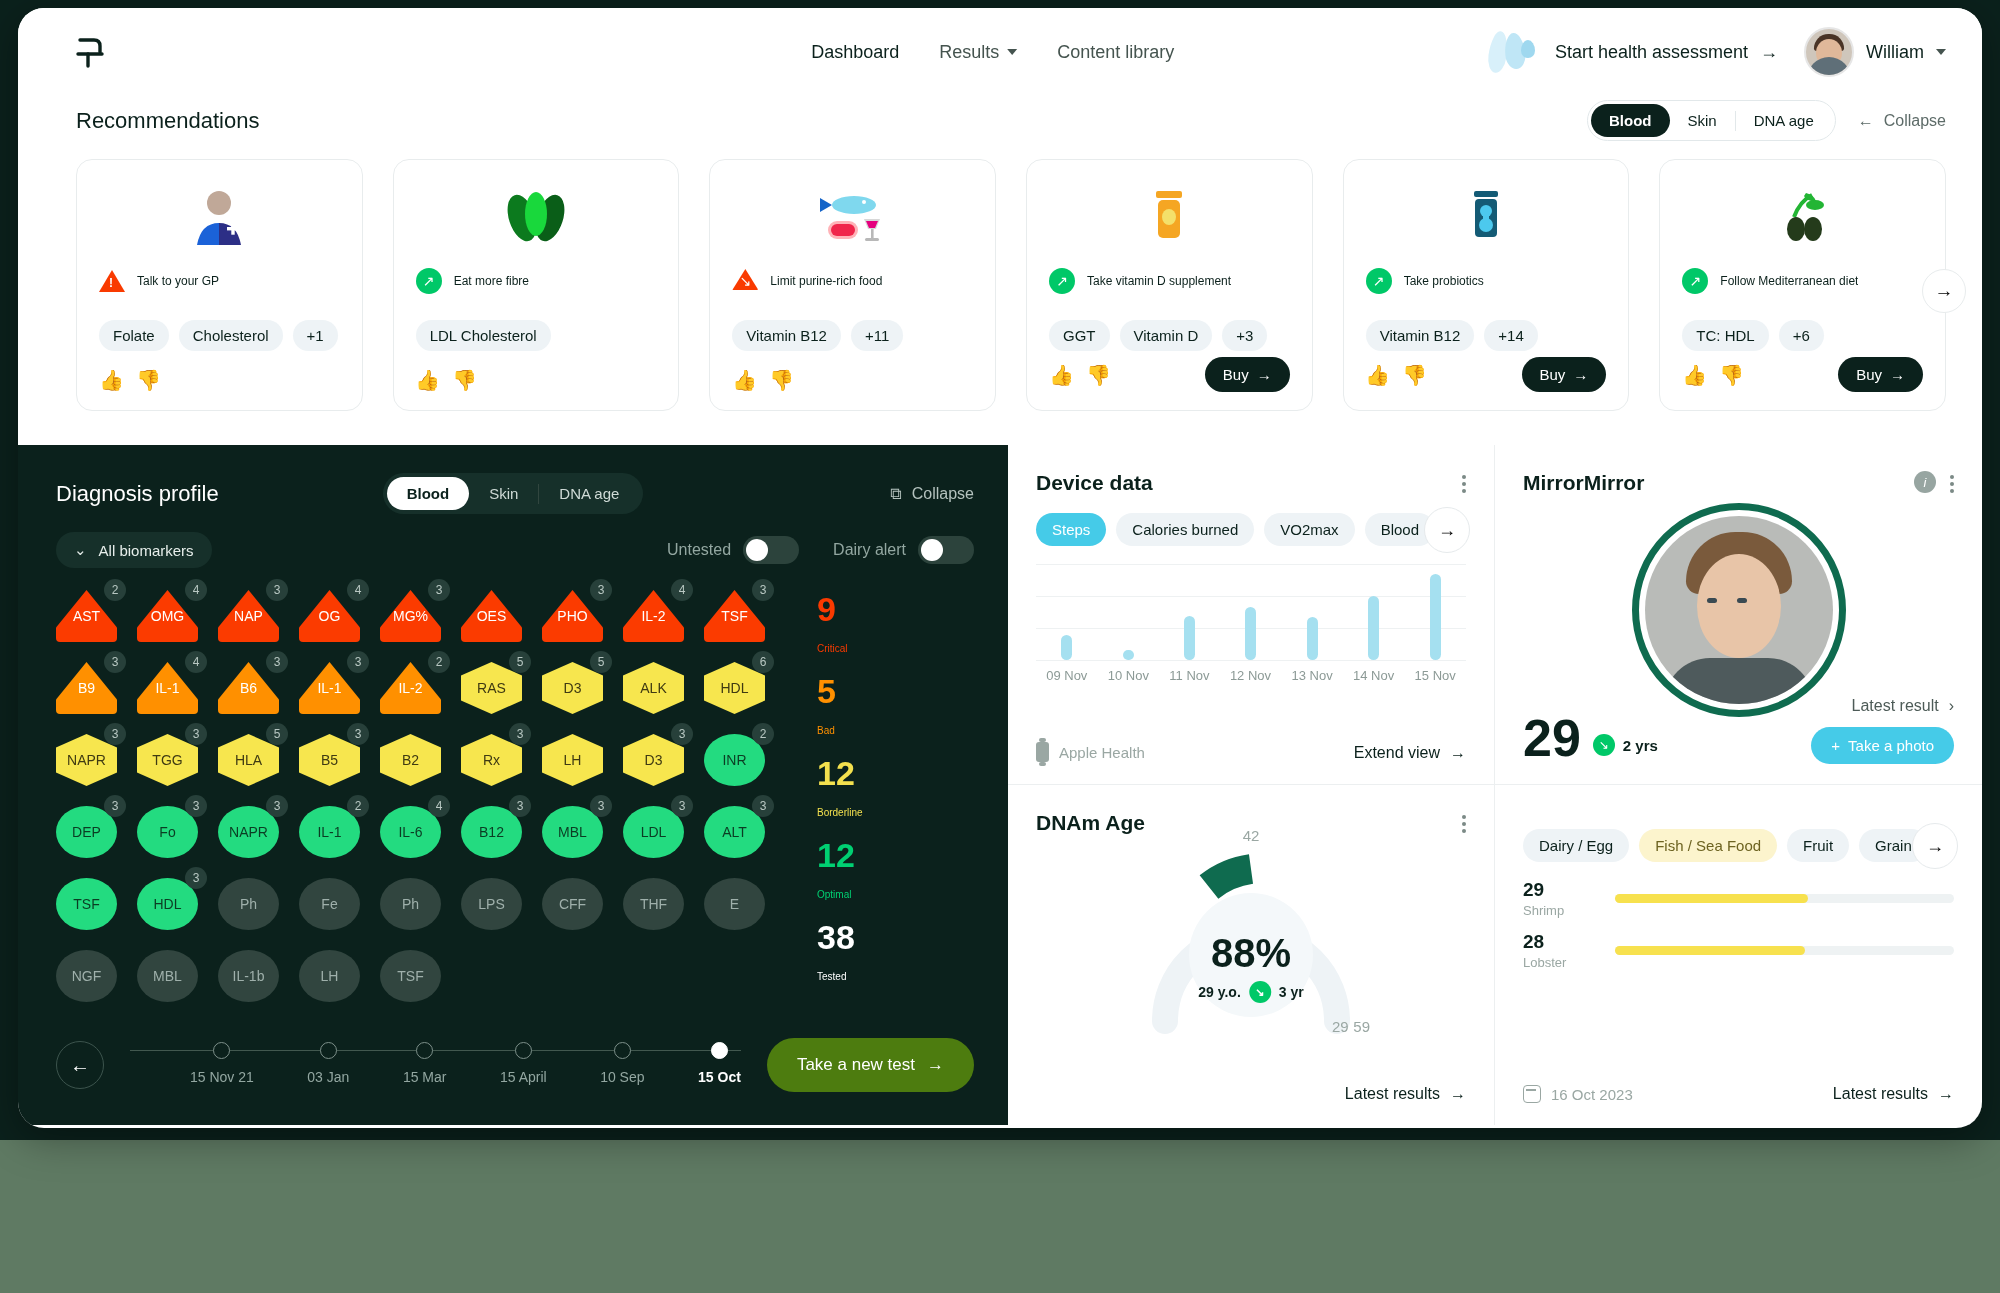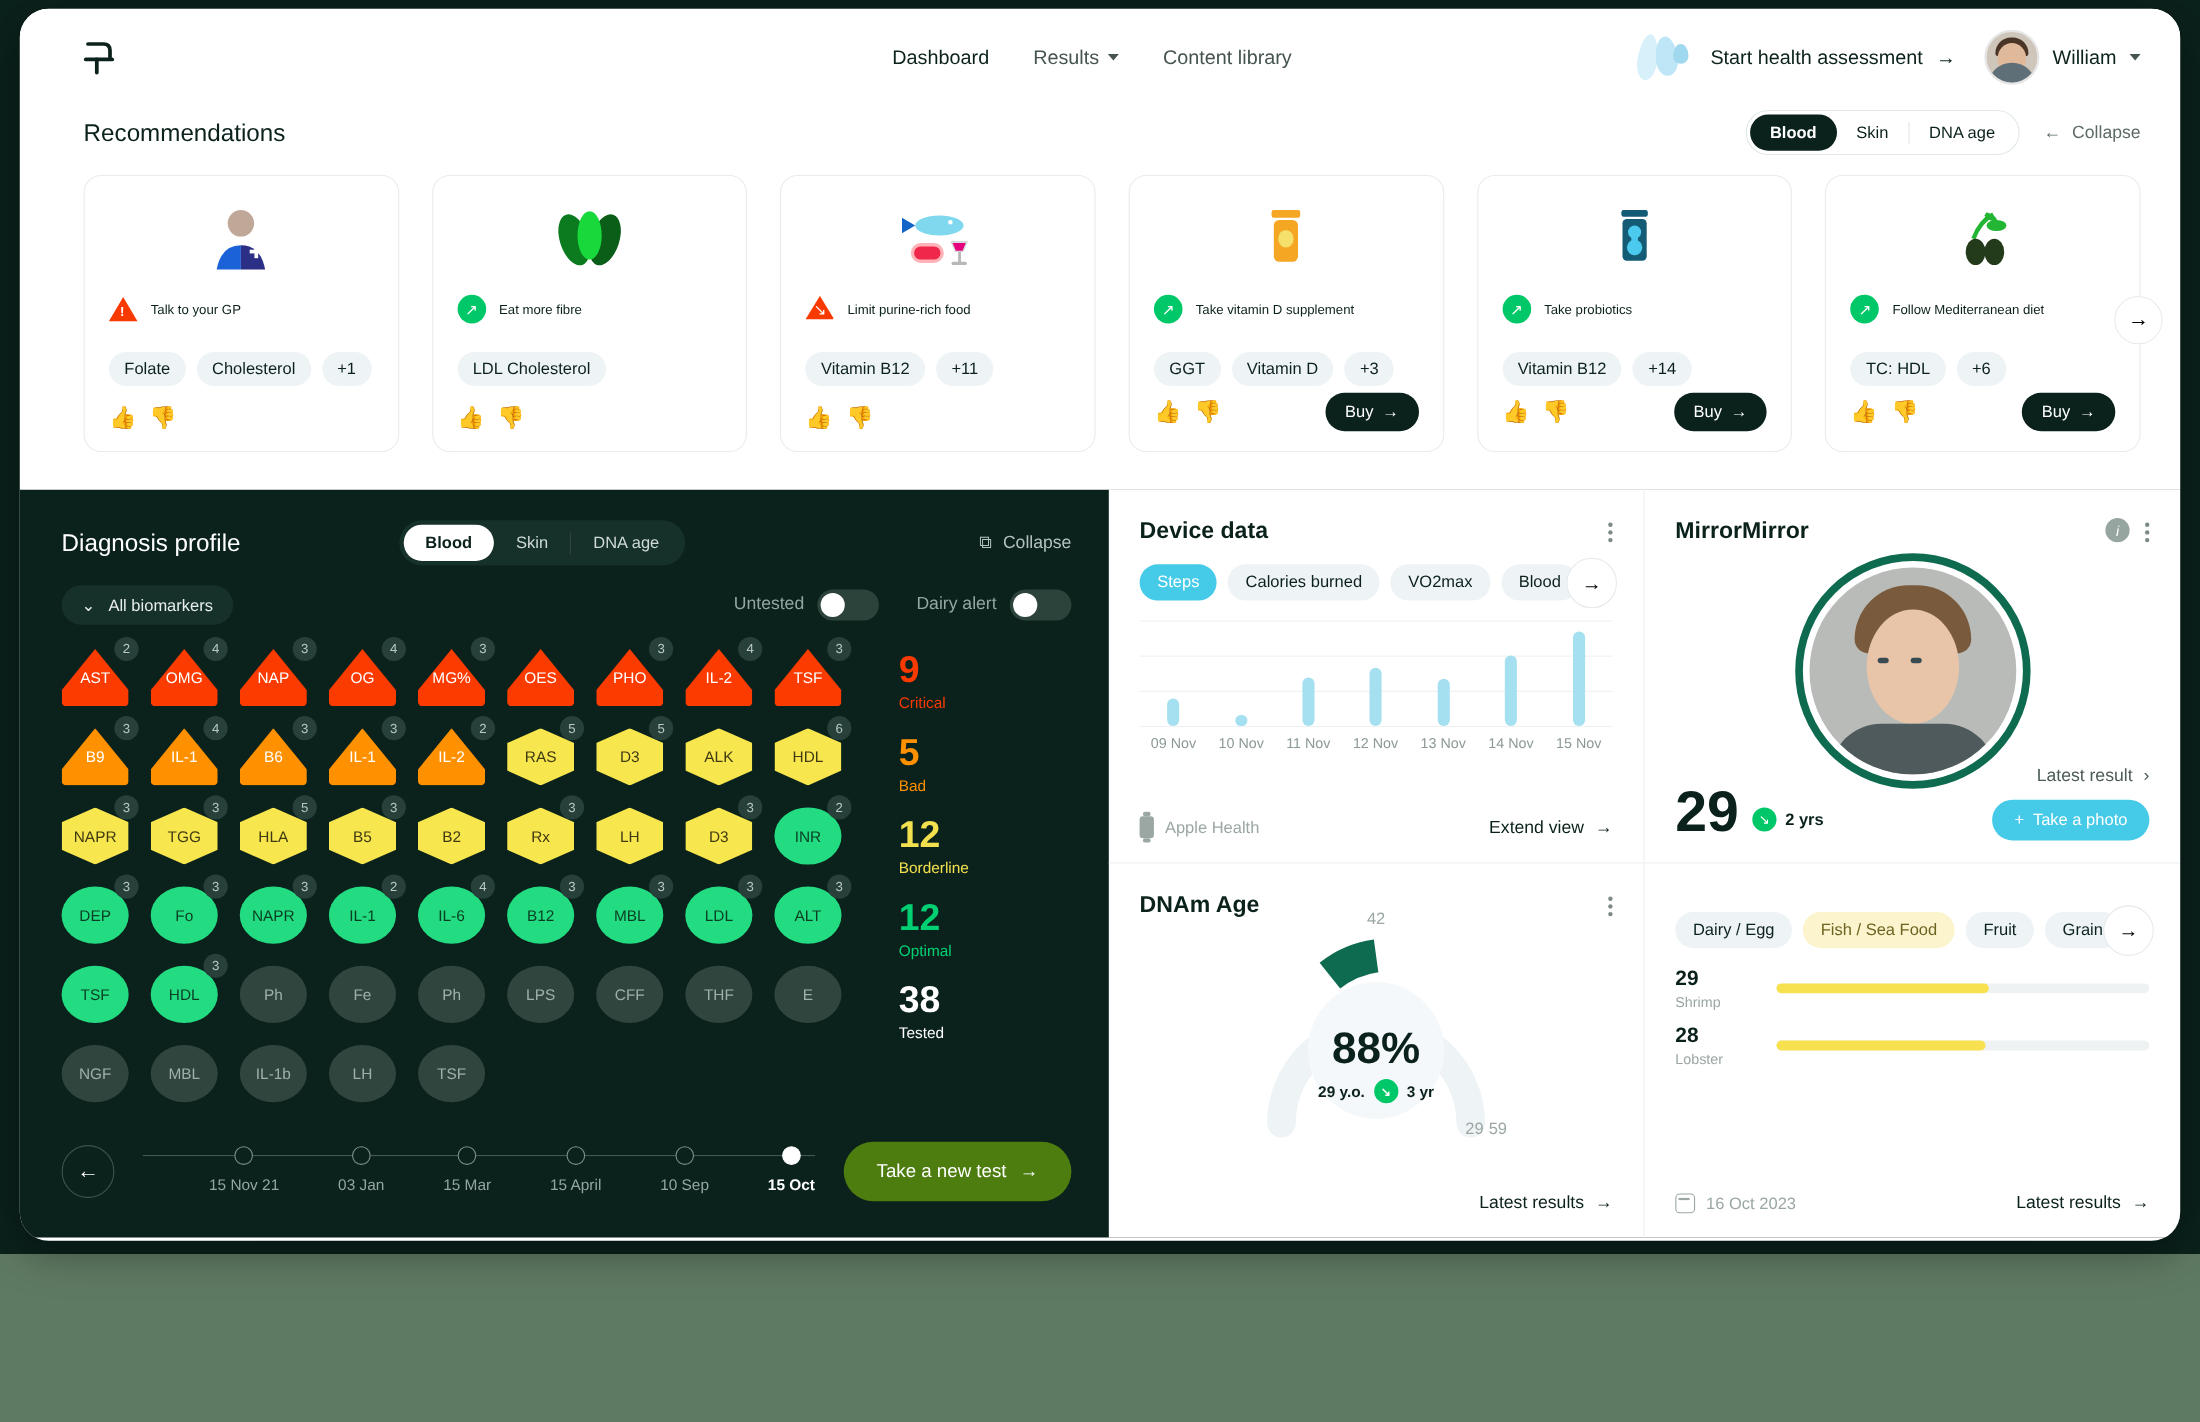--- a/index.html
+++ b/index.html
@@ -69,21 +69,21 @@
   .thumb { font-size:20px; color:#d4dde1; cursor:pointer; }
   .buy { margin-left:auto; background:#0b211c; color:#fff; font-size:15px; border-radius:20px; padding:9px 18px; display:flex; align-items:center; gap:8px; cursor:pointer;}
   .carousel-next {
     position:absolute; right:-20px; top: 110px; width:44px;height:44px;border-radius:50%;
     background:#fff; border:1px solid #e8eced; display:flex;align-items:center;justify-content:center; font-size:19px; cursor:pointer; z-index:3;
   }
 
   
   .lower { display:flex; height: 680px; background:#0b211c; }
   .diag { width: 990px; padding: 28px 34px 0 38px; position:relative; }
-  .diag-head { display:flex; align-items:center; gap:24px; }
+  .diag-head { display:flex; align-items:center; gap:44px; }
   .diag-title { font-size:22px; color:#fff; }
   .seg-dark { display:flex; align-items:center; background:#16302a; border-radius:22px; padding:4px; margin-left: 120px;}
   .seg-dark .s { font-size:15px; padding:8px 20px; border-radius:18px; color:#cfdad6; cursor:pointer; white-space:nowrap;}
   .seg-dark .s.active { background:#fff; color:#0b211c; font-weight:bold;}
   .seg-dark .divider { width:1px;height:20px;background:#31463f;}
   .collapse-dark { margin-left:auto; display:flex; align-items:center; gap:10px; font-size:16px; color:#b4c2be; cursor:pointer;}
   .diag-sub { display:flex; align-items:center; margin-top: 18px; }
   .allbio { display:flex;align-items:center;gap:12px;background:#16302a;border-radius:20px;padding:9px 18px;color:#e7eeeb;font-size:15px;cursor:pointer;}
   .toggles { margin-left:auto; display:flex; align-items:center; gap: 34px;}
   .tg { display:flex; align-items:center; gap:12px; color:#93a7a1; font-size:16px;}
@@ -98,21 +98,21 @@
   .bio .cnt {
     position:absolute; right:-9px; top:-11px; width:22px;height:22px;border-radius:50%;
     background:#27403a; color:#b9c8c3; font-size:12px; display:flex;align-items:center;justify-content:center; z-index:3;
   }
   .shape.trap { clip-path: polygon(50% 0%, 100% 72%, 100% 100%, 0% 100%, 0% 72%); border-radius:4px; }
   .shape.hexa { clip-path: polygon(50% 0%, 100% 26%, 100% 74%, 50% 100%, 0% 74%, 0% 26%); }
   .shape.circ { border-radius:50%; }
 
   .stats { margin-left: 52px; display:flex; flex-direction:column; gap: 20px; padding-top: 2px;}
   .stat .num { font-size:34px; font-weight:bold; line-height:1; }
-  .stat .cap { font-size:14px; margin-top:5px; }
+  .stat .cap { font-size:10px; margin-top:17px; }
 
   .timeline-row { display:flex; align-items:center; margin-top: 34px; }
   .back-btn { width:48px;height:48px;border-radius:50%;border:1px solid #3c544d;color:#fff;display:flex;align-items:center;justify-content:center;font-size:20px;cursor:pointer;flex:none;}
   .timeline { flex:1; margin: 0 26px; position:relative; height: 58px;}
   .tl-line { position:absolute; left:0; right:0; top:14px; height:1px; background:#42584f;}
   .tl-pts { position:absolute; left:0; right:0; top:0; display:flex; justify-content:space-between; padding-left: 60px;}
   .tl-pt { display:flex; flex-direction:column; align-items:center; cursor:pointer;}
   .tl-dot { width:17px;height:17px;border-radius:50%;border:1.5px solid #7d908a; background:#0b211c; margin-top:6px;}
   .tl-pt.active .tl-dot { background:#fff; border-color:#fff;}
   .tl-lab { font-size:14px; color:#93a7a1; margin-top:10px; white-space:nowrap;}

